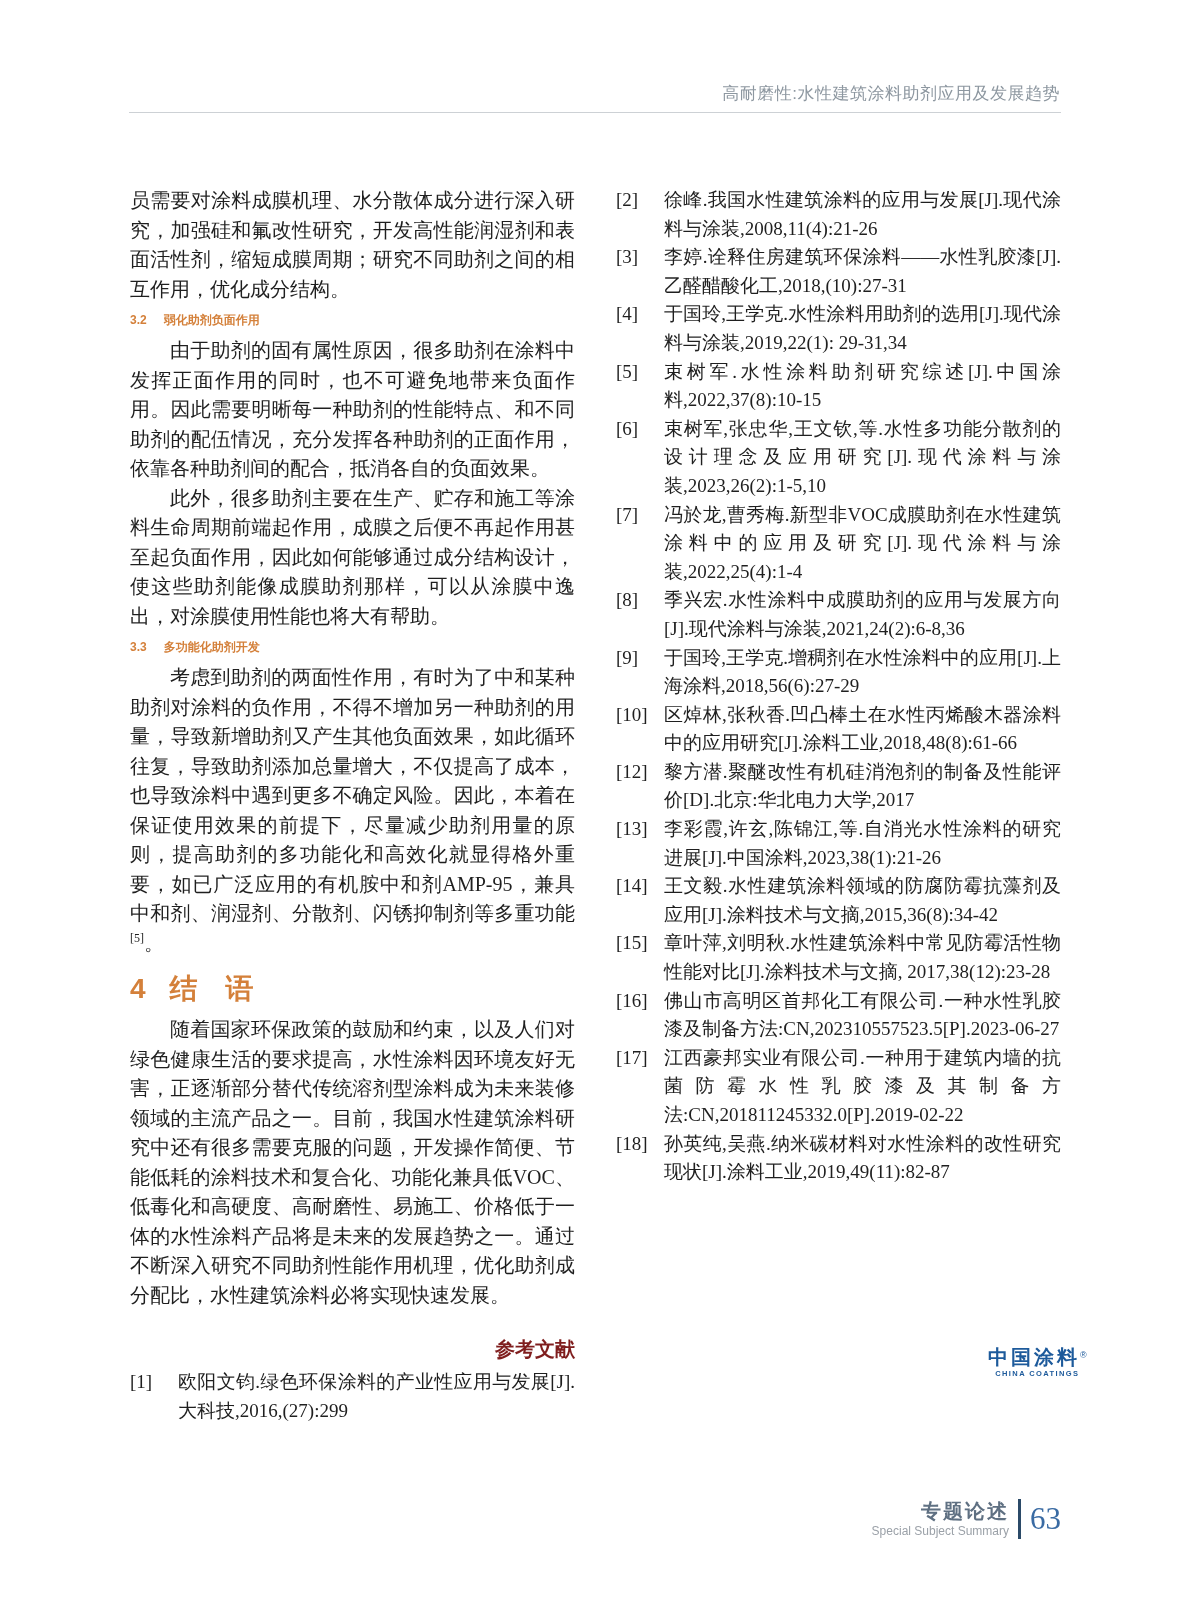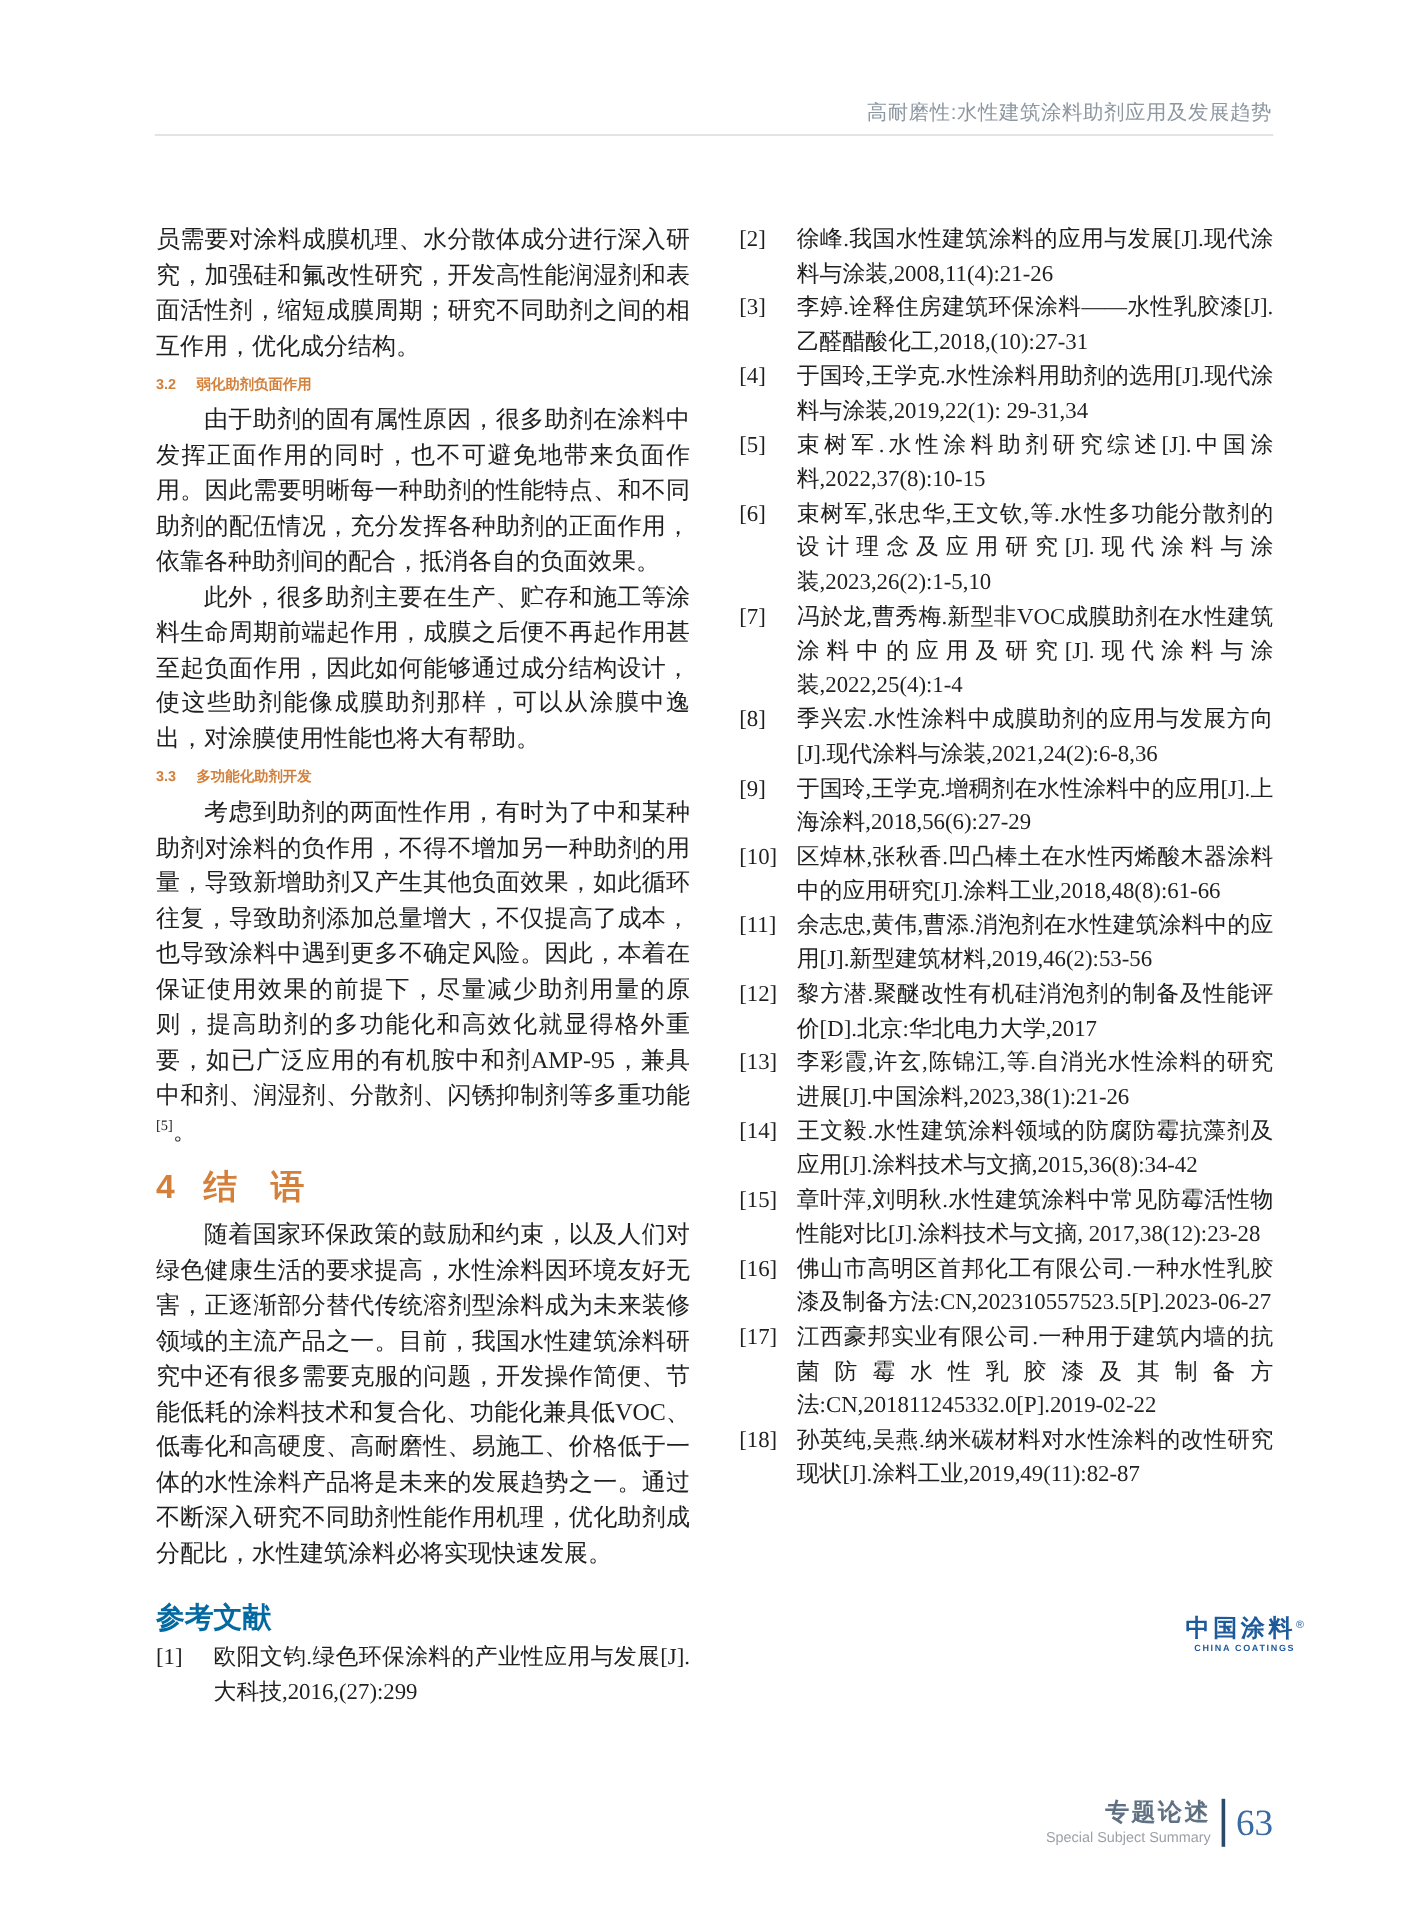--- a/index.html
+++ b/index.html
@@ -37,23 +37,23 @@
   }
   .sec-head .h-num { margin-right: 17px; }
   .chapter-head {
     margin: 14px 0 9px 0; color: #d4803a;
     font-family: "Liberation Sans", "DejaVu Sans", sans-serif;
     font-weight: bold; font-size: 28px; line-height: 34px;
   }
   .chapter-head .h-num { margin-right: 24px; }
   sup.cite { font-size: 12px; line-height: 0; vertical-align: super; }
   .ref-heading {
-    margin: 26px 0 6px 0; text-align: left;
-    font-family: "Liberation Sans", "DejaVu Sans", sans-serif;
-    font-weight: bold; font-size: 24px; line-height: 26px; color: #0369a1;
+    margin: 26px 0 6px 0; text-align: right;
+    font-family: "Liberation Sans", "DejaVu Sans", sans-serif;
+    font-weight: bold; font-size: 20px; line-height: 26px; color: #7f1d1d;
   }
   .ref {
     display: flex; font-size: 19px; line-height: 28.6px;
     text-align: justify;
   }
   .ref-num { flex: 0 0 48px; }
   .ref-text { flex: 1; }
   .logo {
     position: absolute; left: 988px; top: 1346px;
     color: #1d5a9b; text-align: center; line-height: 1.1;
@@ -144,24 +144,20 @@
     </div>
     <div class="ref">
       <span class="ref-num">[9]</span>
       <span class="ref-text">于国玲,王学克.增稠剂在水性涂料中的应用[J].上海涂料,2018,56(6):27-29</span>
     </div>
     <div class="ref">
       <span class="ref-num">[10]</span>
       <span class="ref-text">区焯林,张秋香.凹凸棒土在水性丙烯酸木器涂料中的应用研究[J].涂料工业,2018,48(8):61-66</span>
     </div>
     <div class="ref">
-      <span class="ref-num">[11]</span>
-      <span class="ref-text">余志忠,黄伟,曹添.消泡剂在水性建筑涂料中的应用[J].新型建筑材料,2019,46(2):53-56</span>
-    </div>
-    <div class="ref">
       <span class="ref-num">[12]</span>
       <span class="ref-text">黎方潜.聚醚改性有机硅消泡剂的制备及性能评价[D].北京:华北电力大学,2017</span>
     </div>
     <div class="ref">
       <span class="ref-num">[13]</span>
       <span class="ref-text">李彩霞,许玄,陈锦江,等.自消光水性涂料的研究进展[J].中国涂料,2023,38(1):21-26</span>
     </div>
     <div class="ref">
       <span class="ref-num">[14]</span>
       <span class="ref-text">王文毅.水性建筑涂料领域的防腐防霉抗藻剂及应用[J].涂料技术与文摘,2015,36(8):34-42</span>

